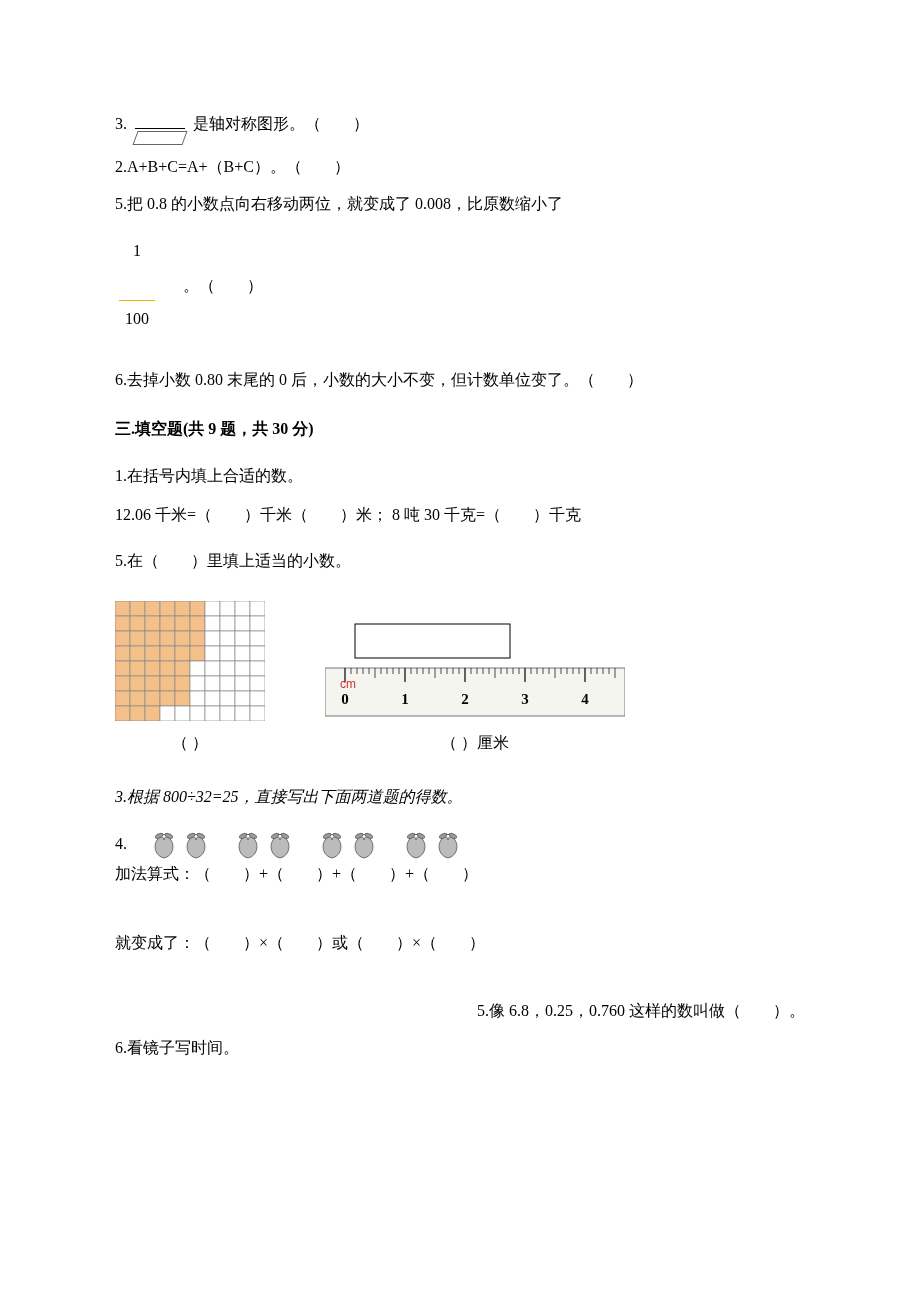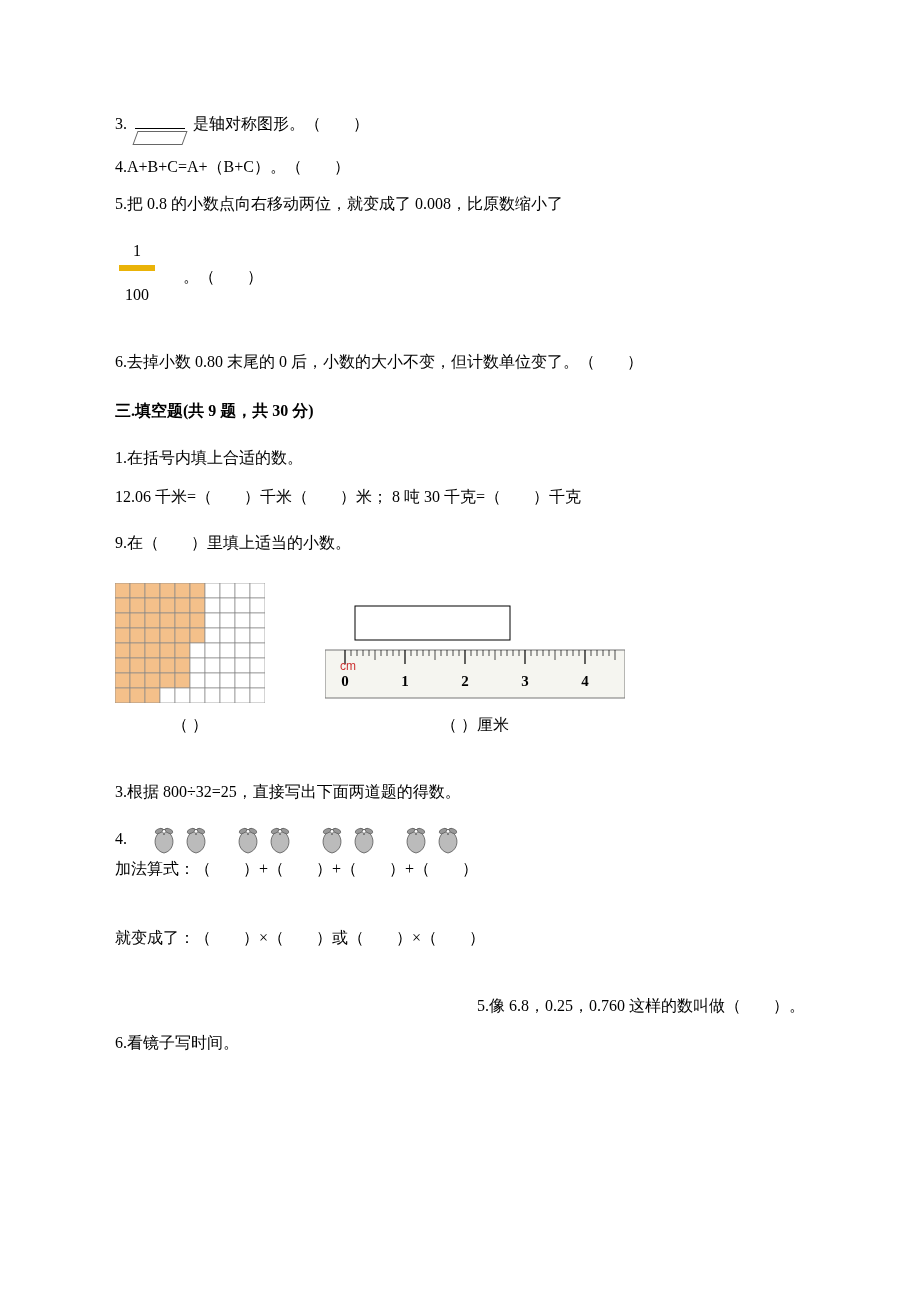--- a/index.html
+++ b/index.html
@@ -15,21 +15,21 @@
     .row { margin-bottom: 8px; }
     .section-header { font-weight: bold; margin: 20px 0 15px 0; }
     .parallelogram-wrap { display: inline-flex; flex-direction: column; align-items: flex-start; margin: 0 4px; }
     .parallelogram-line { display: inline-block; width: 50px; border-top: 1px solid #000; }
     .parallelogram {
       width: 50px; height: 14px; border: 1.5px solid #666;
       transform: skewX(-20deg); margin-top: 2px; background: #fff;
     }
     .fraction { display: inline-block; text-align: center; font-family: serif; vertical-align: middle; margin: 0 4px; }
     .fraction .num { display: block; padding: 0 6px; }
-    .fraction .den { display: block; border-top: 6px solid #eab308; padding: 10px 6px; }
+    .fraction .den { display: block; border-top: 1px solid #eab308; padding: 4px 6px; margin-top: 35px; }
     .figrow { display: flex; align-items: flex-end; gap: 60px; margin: 25px 0 10px 0; }
     .figblock { text-align: center; }
     .caption { text-align: center; margin-top: 8px; }
     .peach-row { display: flex; align-items: center; gap: 22px; flex-wrap: wrap; }
     .pair { display: flex; gap: 2px; }
     .spaced { }
     .spaced2 { margin-top: 40px; }
     svg { display: block; }
   </style>
 </head>
@@ -38,21 +38,21 @@
 <div class="row">
   <span>3.</span>
   <span class="parallelogram-wrap">
     <span class="parallelogram-line"></span>
     <span class="parallelogram"></span>
   </span>
   <span>是轴对称图形。（　　）</span>
 </div>
 
 <div class="row">
-  <span>4.A+B+C=A+（B+C）。（　　）</span>
+  <span>2.A+B+C=A+（B+C）。（　　）</span>
 </div>
 
 <div class="row">
   <div>5.把 0.8 的小数点向右移动两位，就变成了 0.008，比原数缩小了</div>
   <div style="margin-top:18px;">
     <span class="fraction">
       <span class="num">1</span>
       <span class="den">100</span>
     </span>
     <span style="margin-left:20px;">。（　　）</span>
@@ -64,21 +64,21 @@
 </div>
 
 <div class="section-header">三.填空题(共 9 题，共 30 分)</div>
 
 <div class="row" style="margin-top:18px;">
   <div>1.在括号内填上合适的数。</div>
   <div style="margin-top:10px;">12.06 千米=（　　）千米（　　）米；  8 吨 30 千克=（　　）千克</div>
 </div>
 
 <div class="row" style="margin-top:18px;">
-  <div>9.在（　　）里填上适当的小数。</div>
+  <div>5.在（　　）里填上适当的小数。</div>
 
   <div class="figrow">
 
     <div class="figblock">
       <svg width="150" height="120">
         <g id="gridg">
             <rect x="0" y="0" width="15" height="15" fill="#f4c08a" stroke="#888" stroke-width="0.7"></rect>
             <rect x="15" y="0" width="15" height="15" fill="#f4c08a" stroke="#888" stroke-width="0.7"></rect>
             <rect x="30" y="0" width="15" height="15" fill="#f4c08a" stroke="#888" stroke-width="0.7"></rect>
             <rect x="45" y="0" width="15" height="15" fill="#f4c08a" stroke="#888" stroke-width="0.7"></rect>
@@ -222,21 +222,21 @@
             <line x1="290" x2="290" y1="52" y2="62" stroke="#000" stroke-width="0.7"></line>
             <text x="260" y="88" text-anchor="middle" font-size="15" font-weight="bold">4</text>
           </g>
         <text x="15" y="72" fill="#c33" font-size="12" font-family="sans-serif">cm</text>
       </svg>
       <div class="caption">（    ）厘米</div>
     </div>
   </div>
 </div>
 
-<div class="row" style="margin-top:38px;">
+<div class="row" style="margin-top:25px;font-style:italic;">
   <div>3.根据 800÷32=25，直接写出下面两道题的得数。</div>
 </div>
 
 <div class="row" style="margin-top:18px;">
   <div class="peach-row">
     <span>4.</span>
     <span class="pair">
         <svg width="30" height="30">
     <path d="M15 28 C6 26 4 16 8 10 C11 6 15 6 15 10 C15 6 19 6 22 10 C26 16 24 26 15 28 Z" fill="#bbb" stroke="#555" stroke-width="0.8"></path>
     <path d="M11 7 C9 4 12 2 15 5" fill="none" stroke="#555" stroke-width="1"></path>

